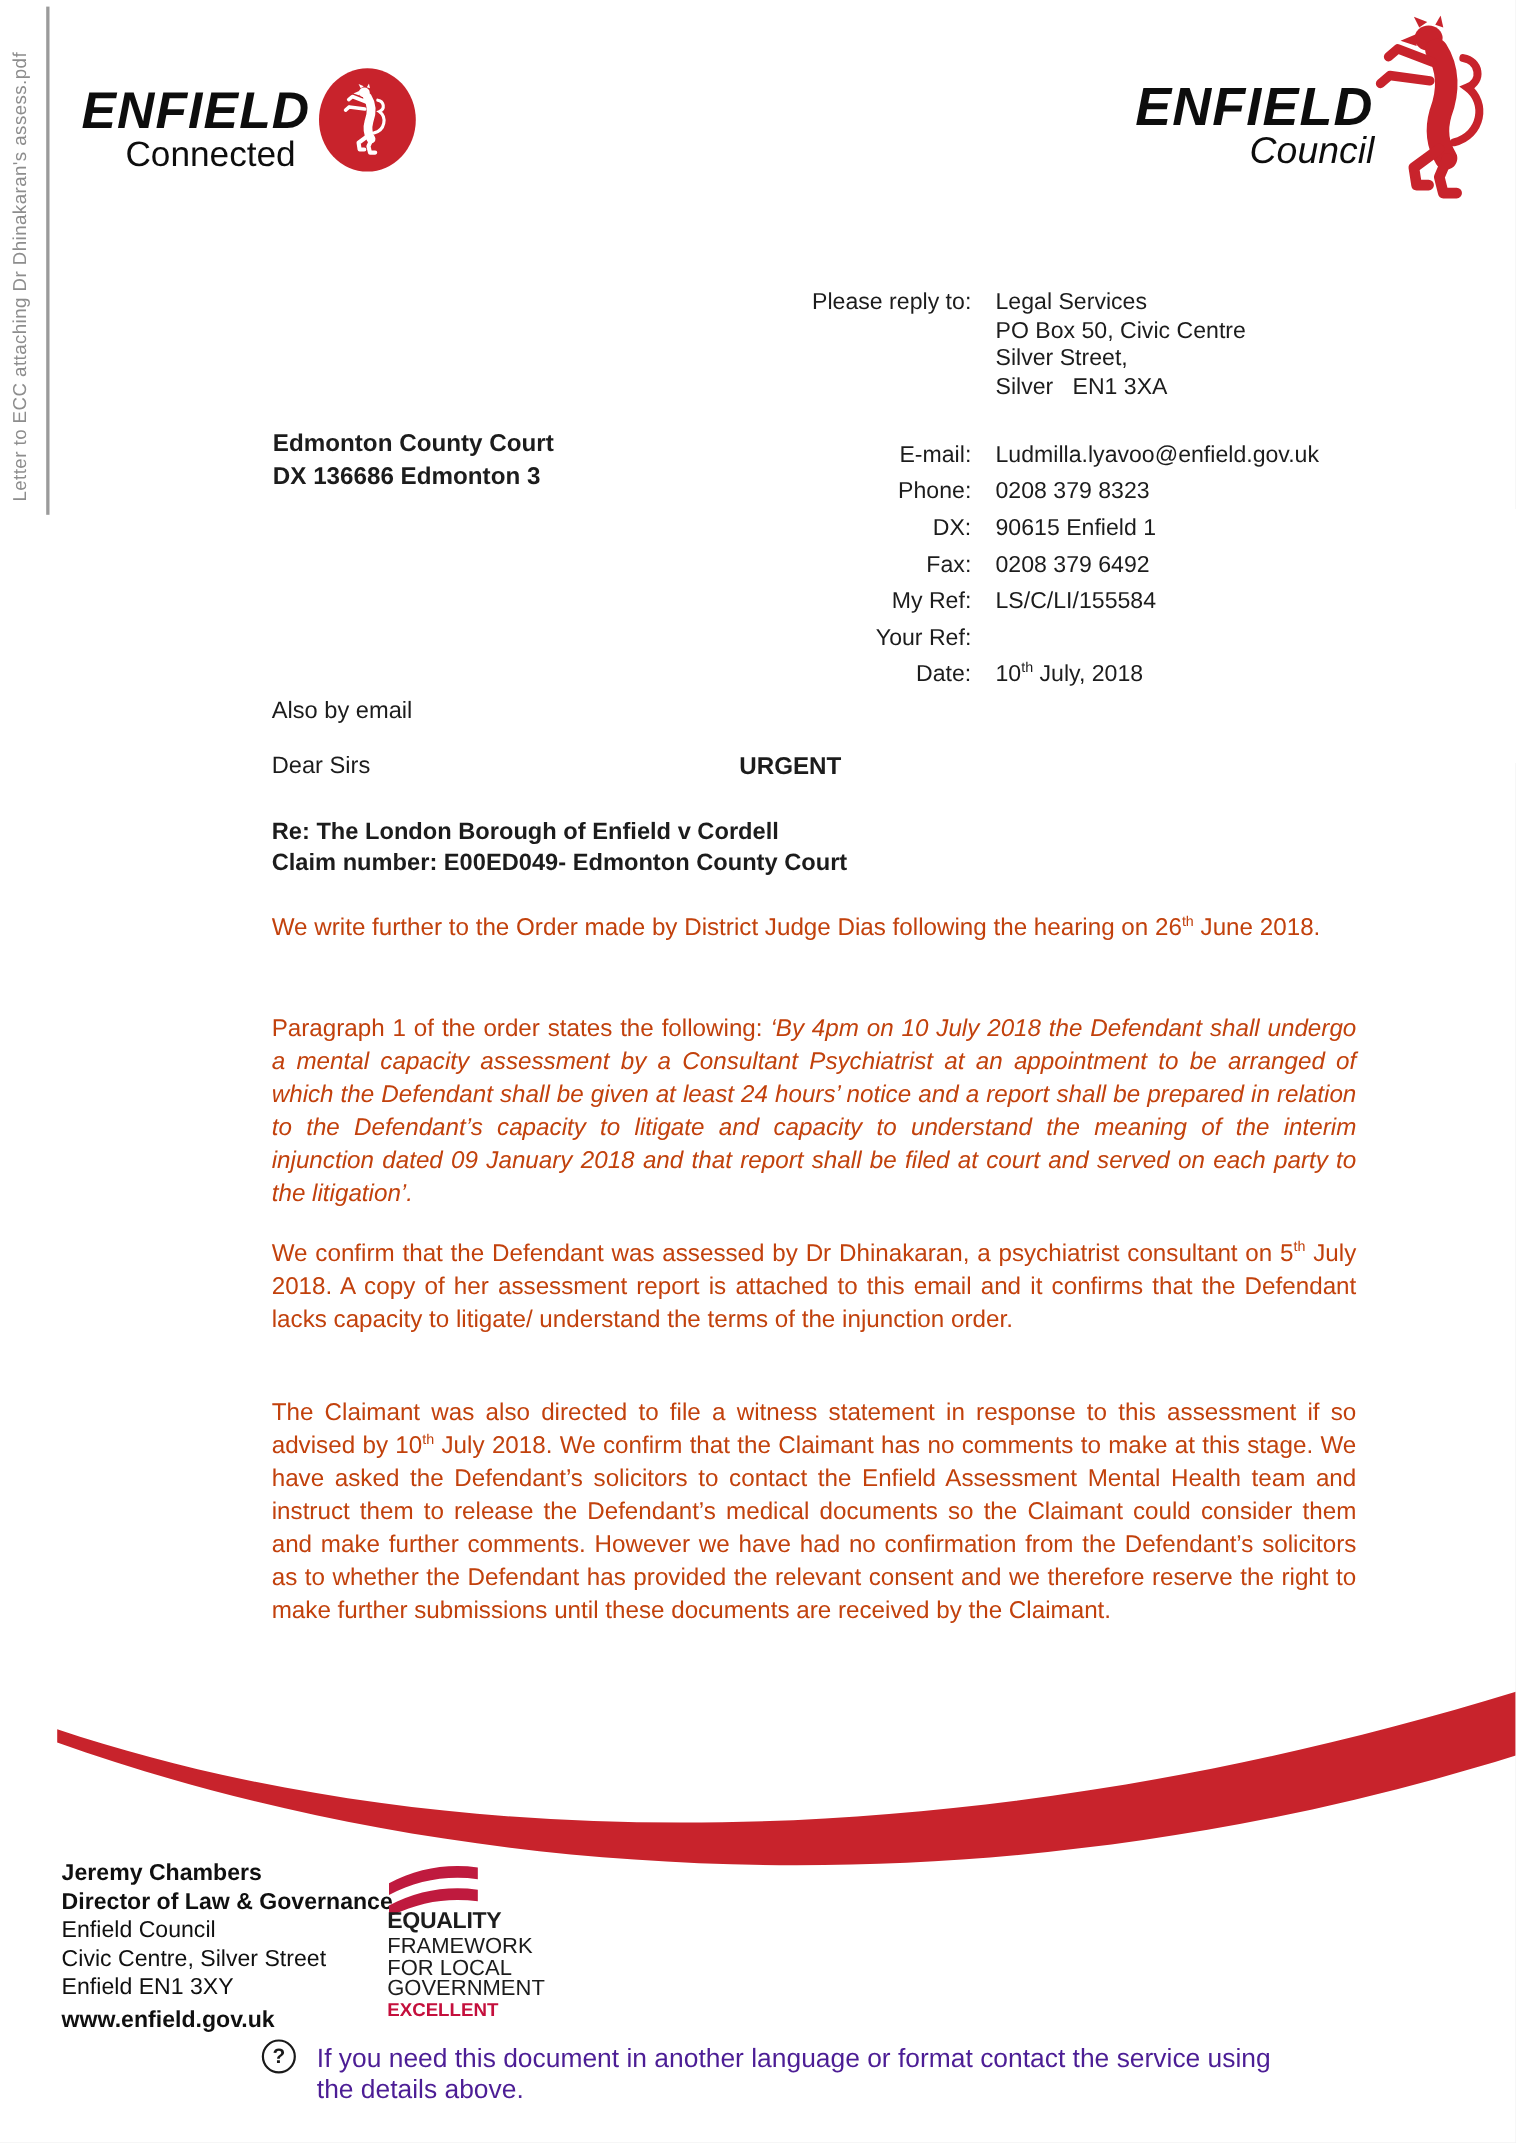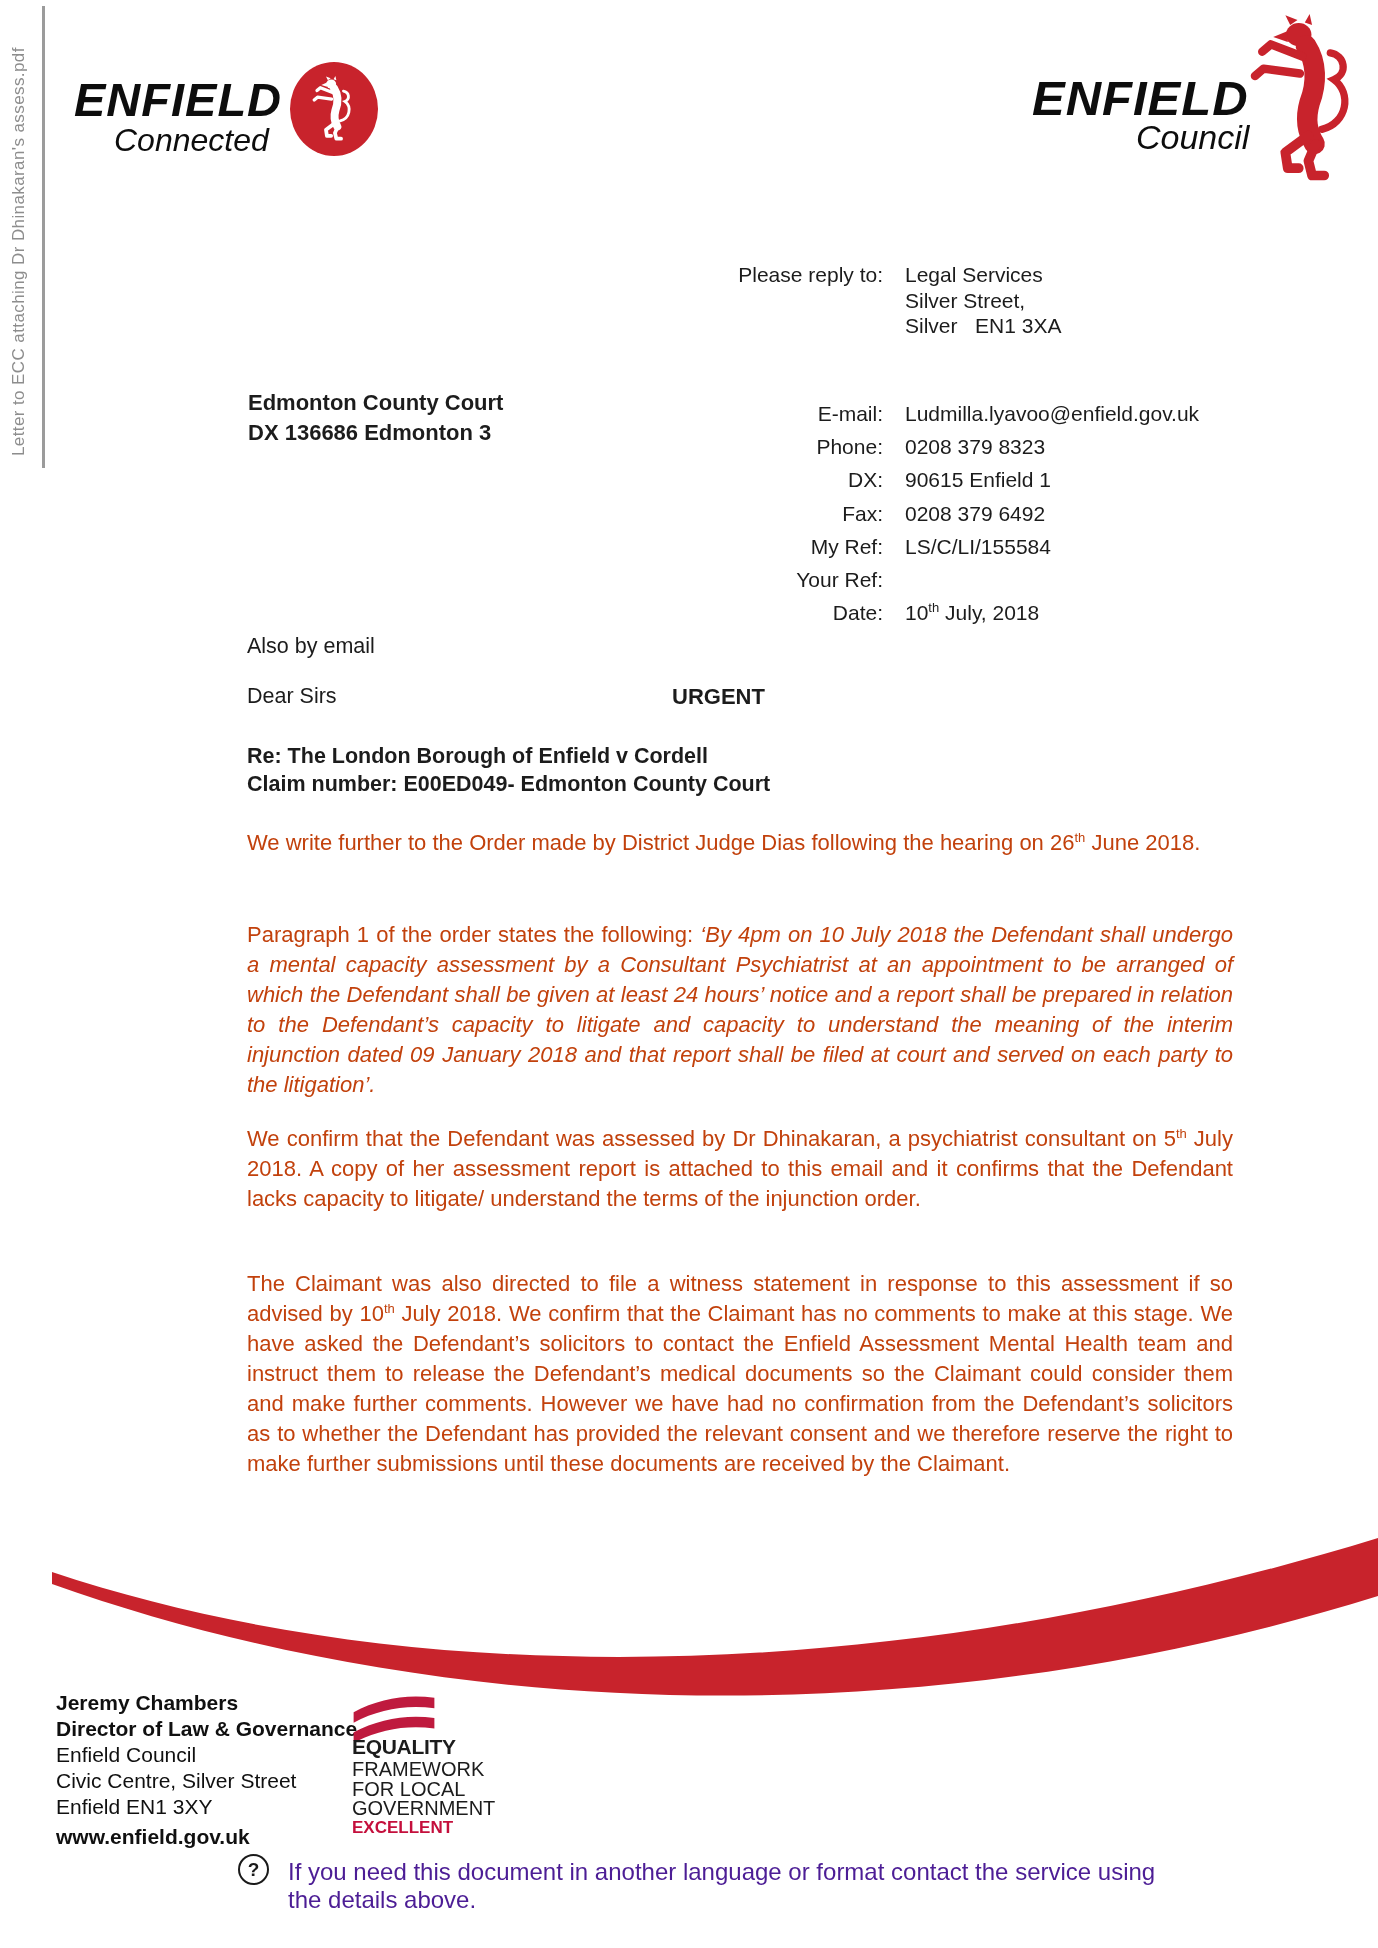--- a/index.html
+++ b/index.html
@@ -14,21 +14,21 @@
   body{font-family:"Liberation Sans",sans-serif;color:var(--ink)}
   .page{position:relative;width:1378px;height:1948px;background:#ffffff;overflow:hidden;margin:0 auto}
 
   
   .side-line{position:absolute;left:42px;top:6px;width:3px;height:462px;background:#9b9b9b}
   .side-text{position:absolute;left:9px;top:456px;transform:rotate(-90deg);transform-origin:0 0;
     font-size:17px;color:var(--side-gray);white-space:nowrap;letter-spacing:.4px}
 
   
   .ll-title{position:absolute;left:74px;top:76px;font-size:47px;line-height:1;font-weight:bold;font-style:italic;letter-spacing:1px;color:#0d0d0d}
-  .ll-sub{position:absolute;left:114px;top:124px;font-size:32px;line-height:1;font-style:italic;color:#0d0d0d}
+  .ll-sub{position:absolute;left:114px;top:124px;font-size:32px;line-height:1;color:#0d0d0d}
   .ll-oval{position:absolute;left:290px;top:62px;width:88px;height:94px;background:var(--brand-red);border-radius:50%;display:flex;align-items:center;justify-content:center}
   .ll-oval svg{width:46px;height:66px;color:#ffffff}
   .lr-title{position:absolute;left:1032px;top:74px;font-size:49px;line-height:1;font-weight:bold;font-style:italic;letter-spacing:1px;color:#0d0d0d}
   .lr-sub{position:absolute;left:1136px;top:120px;font-size:34px;line-height:1;font-style:italic;color:#0d0d0d}
   .lr-lion{position:absolute;left:1242px;top:14px;width:128px;height:170px;color:var(--brand-red)}
 
   
   .reply-address{position:absolute;left:540px;top:262px;font-size:21px;line-height:25.5px}
   .reply-fields{position:absolute;left:540px;top:397px;font-size:21px}
   .rrow{display:flex;align-items:center}
@@ -106,20 +106,24 @@
       <use href="#lion-shape"></use>
     </svg>
 
   <div class="reply-address">
     <div class="rrow">
       <span class="rlabel">Please reply to:</span>
       <span class="rval">Legal Services</span>
     </div>
     <div class="rrow">
         <span class="rlabel"></span>
+        <span class="rval">PO Box 50, Civic Centre</span>
+      </div>
+    <div class="rrow">
+        <span class="rlabel"></span>
         <span class="rval">Silver Street,</span>
       </div>
     <div class="rrow">
         <span class="rlabel"></span>
         <span class="rval">Silver   EN1 3XA</span>
       </div>
   </div>
 
   <div class="reply-fields">
     <div class="rrow">

